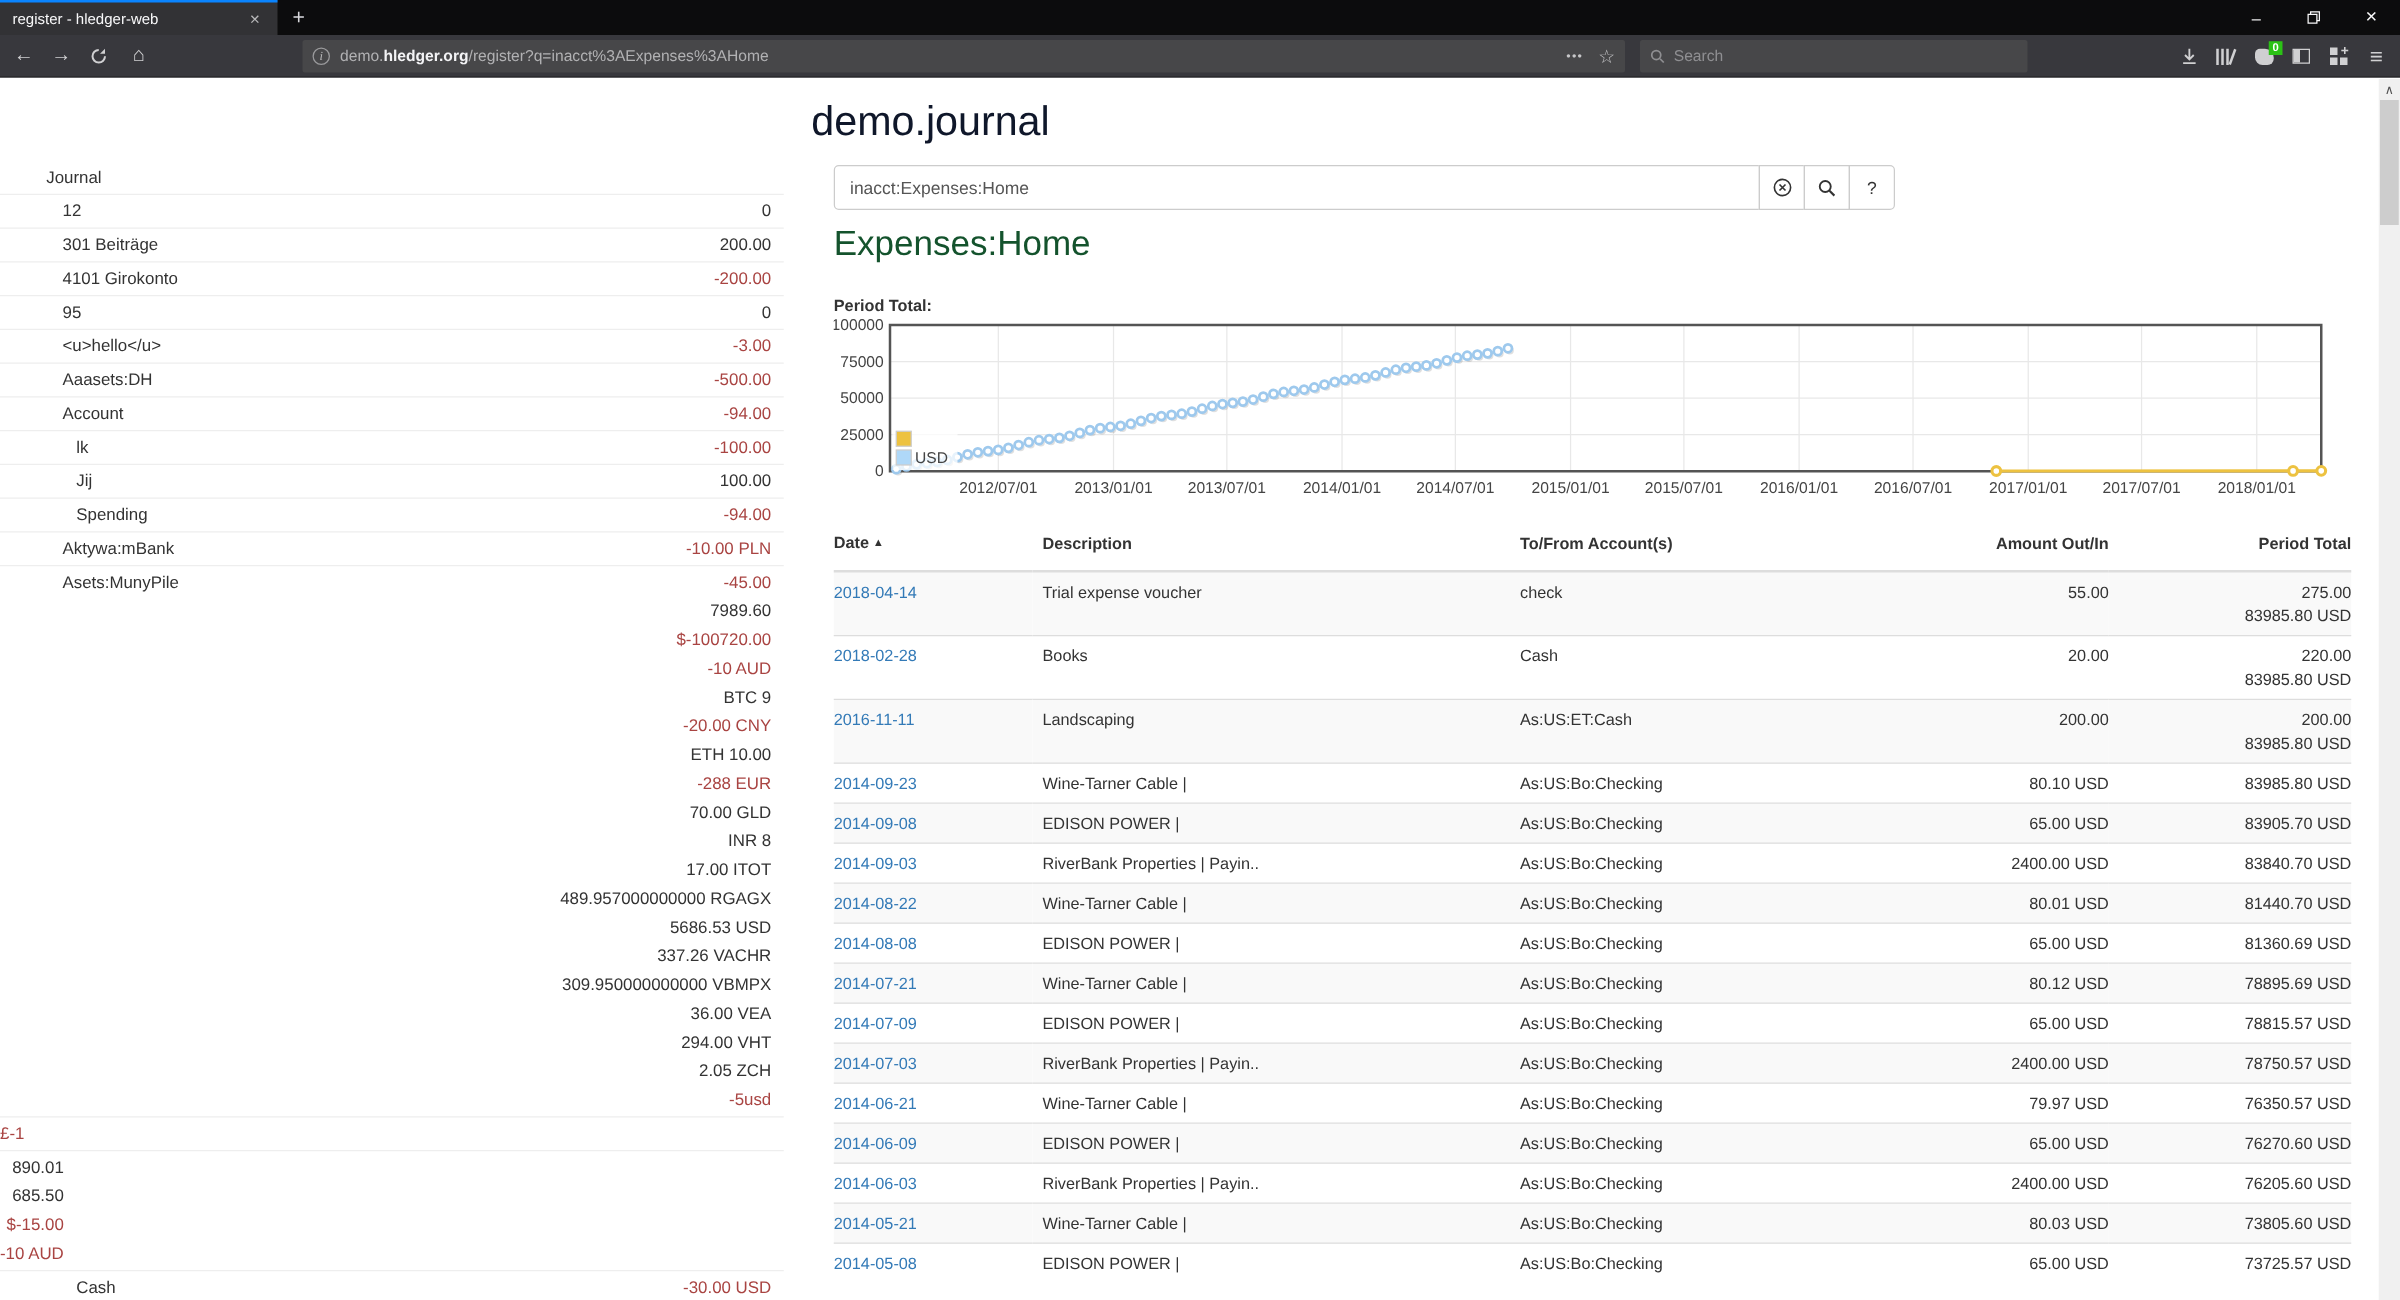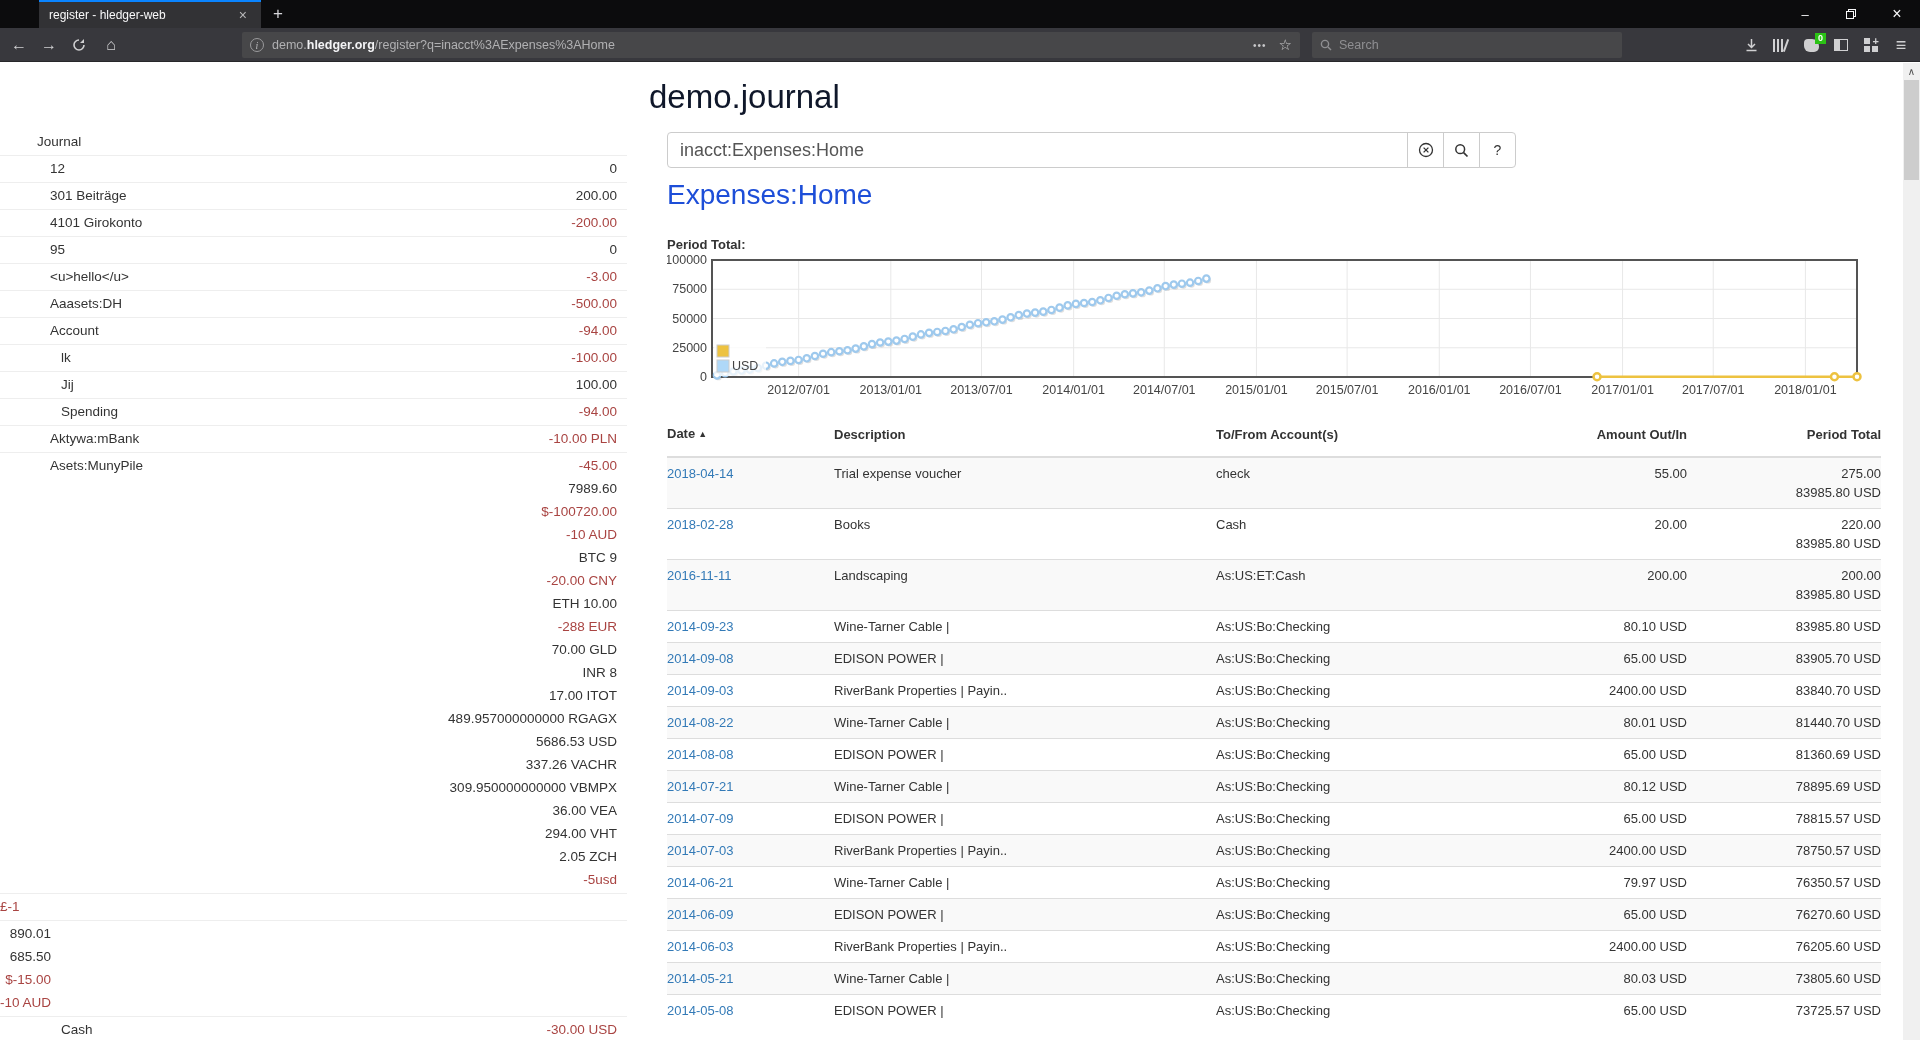--- a/index.html
+++ b/index.html
@@ -3,21 +3,21 @@
 <meta charset="utf-8">
 <style>
   :root{
     --neg:#a94442; --link:#337ab7; --chart-blue:#afd8f8; --chart-yellow:#edc240; --tab-accent:#0a84ff;
   }
   *{box-sizing:border-box; margin:0; padding:0;}
   html,body{width:1920px; height:1040px; overflow:hidden;}
   body{font-family:"Liberation Sans", sans-serif; background:#fff;}
 
   
-  .tabbar{position:absolute; left:0; top:0; width:1920px; height:28px; background:#0c0c0d; display:flex; align-items:stretch;padding-left:39px;}
+  .tabbar{position:absolute; left:0; top:0; width:1920px; height:28px; background:#0c0c0d; display:flex; align-items:stretch;}
   .tab{position:relative; width:222px; background:#323235; display:flex; align-items:center; padding:0 10px; border-top:2px solid var(--tab-accent);}
   .tab-title{color:#f9f9fa; font-size:12px; flex:1; white-space:nowrap; overflow:hidden;}
   .tab-close{color:#b8b8ba; font-size:14px; padding:0 4px; cursor:default;}
   .newtab{color:#d7d7db; font-size:17px; width:34px; display:flex; align-items:center; justify-content:center;}
   .winctrl{position:absolute; right:0; top:0; height:28px; display:flex;}
   .winctrl span{width:46px; height:28px; display:flex; align-items:center; justify-content:center; color:#f9f9fa; font-size:13px;}
 
   .toolbar{position:absolute; left:0; top:28px; width:1920px; height:34px; background:#38383d; border-bottom:1px solid #27272a; display:flex; align-items:center;}
   .navbtn{width:30px; height:28px; display:flex; align-items:center; justify-content:center; color:#d0d0d2; font-size:16px;}
   .navbtn.home{margin-left:2px;}
@@ -57,24 +57,24 @@
   .acct-name.ind0{padding-left:37px;}
   .acct-name.ind1{padding-left:50px;}
   .acct-name.ind2{padding-left:61px;}
   .acct-amounts{text-align:right; padding-right:10px; line-height:23px; color:#333; white-space:nowrap;}
   .amt-neg{color:var(--neg);}
 
   
   .main{position:absolute; left:649px; top:0; width:1242px;}
   .page-title{position:absolute; left:0; top:12px; font-size:33px; font-weight:400; color:#0f172a; line-height:44px;}
   .search-row{position:absolute; left:18px; top:69px; width:849px; height:36px; display:flex;}
-  .search-input{flex:1; height:36px; border:1px solid #ccc; border-radius:4px 0 0 4px; padding:0 12px; font-size:18px; color:#555; font-family:"Liberation Sans", sans-serif; outline:none;}
+  .search-input{flex:1; height:36px; border:1px solid #ccc; border-radius:4px 0 0 4px; padding:0 12px; font-size:14px; color:#555; font-family:"Liberation Sans", sans-serif; outline:none;}
   .btn{width:37px; height:36px; background:#fff; border:1px solid #ccc; margin-left:-1px; display:flex; align-items:center; justify-content:center; font-size:14px; color:#333; cursor:pointer;}
   .btn:last-child{border-radius:0 4px 4px 0;}
-  .acct-heading{position:absolute; left:18px; top:116px; font-size:28px; font-weight:400; color:#1d4ed8;}
+  .acct-heading{position:absolute; left:18px; top:116px; font-size:28px; font-weight:400; color:#14532d;}
   .pt-label{position:absolute; left:18px; top:174px; font-size:13px; font-weight:bold; color:#333;}
   #chart{position:absolute; left:18px; top:191px;}
 
   
   .register{position:absolute; left:18px; top:356px; width:1214px; border-collapse:collapse; font-size:13px; color:#333;}
   .register th{font-weight:bold; text-align:left; padding:5px 0 11px 8px; border-bottom:2px solid #ddd; line-height:19px; white-space:nowrap;}
   .register th:first-child{padding-left:0;}
   .register th.r, .register td.r{text-align:right;}
   .register td{padding:6px 0 6px 8px; border-top:1px solid #ddd; vertical-align:top; line-height:19px; white-space:nowrap;}
   .register td:first-child{padding-left:0;}

